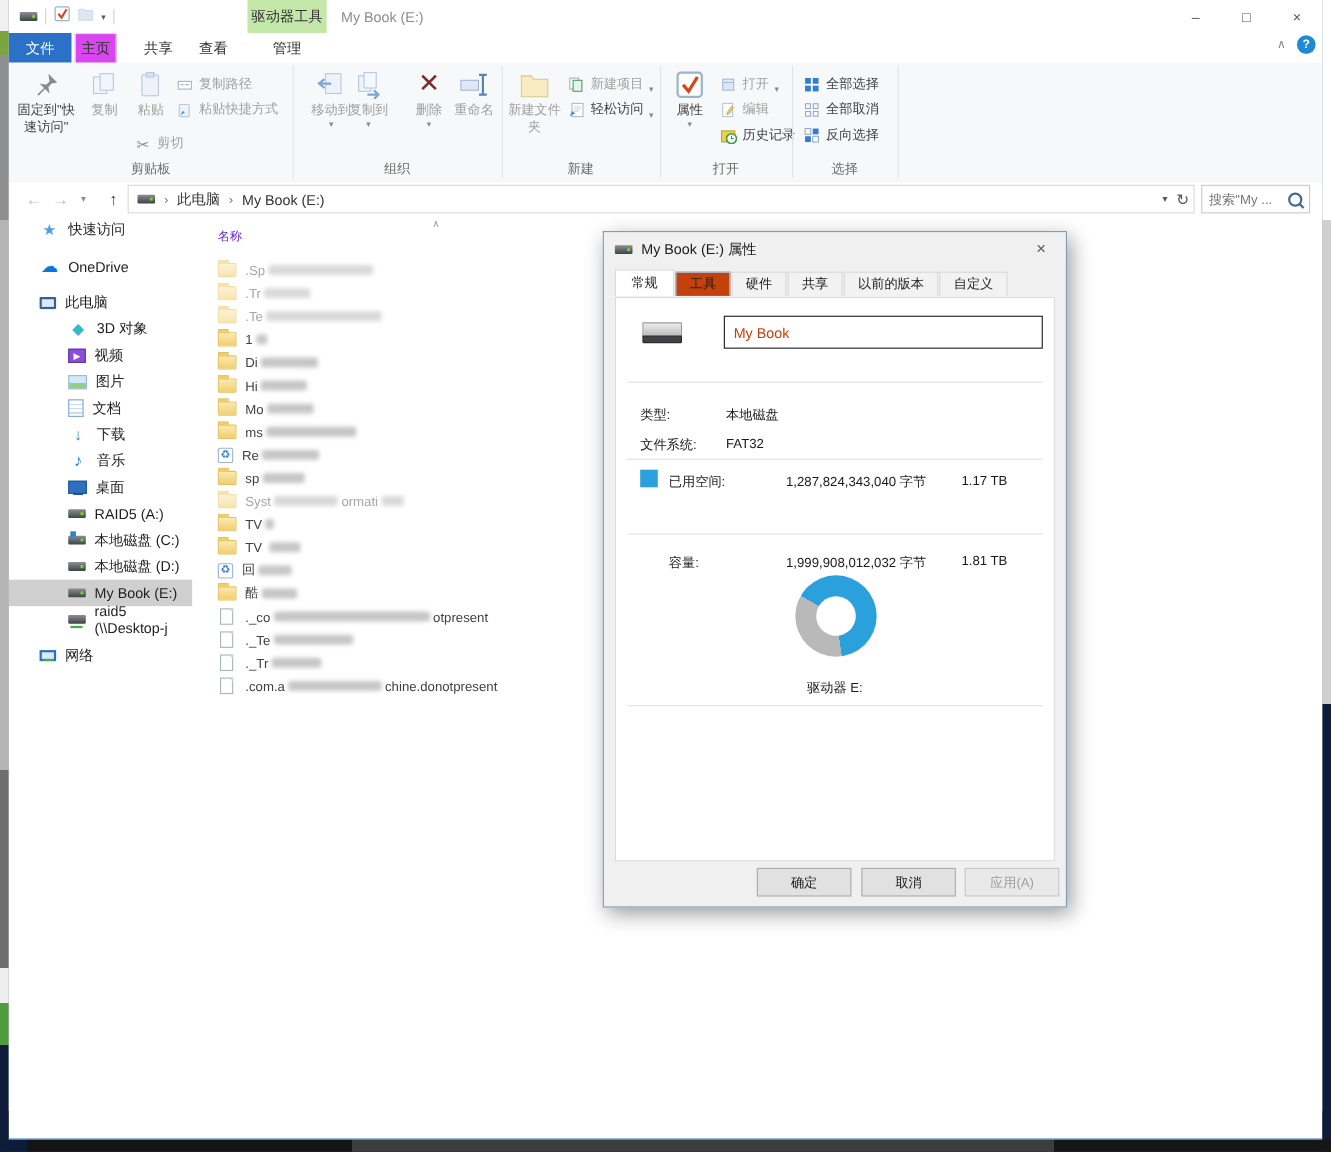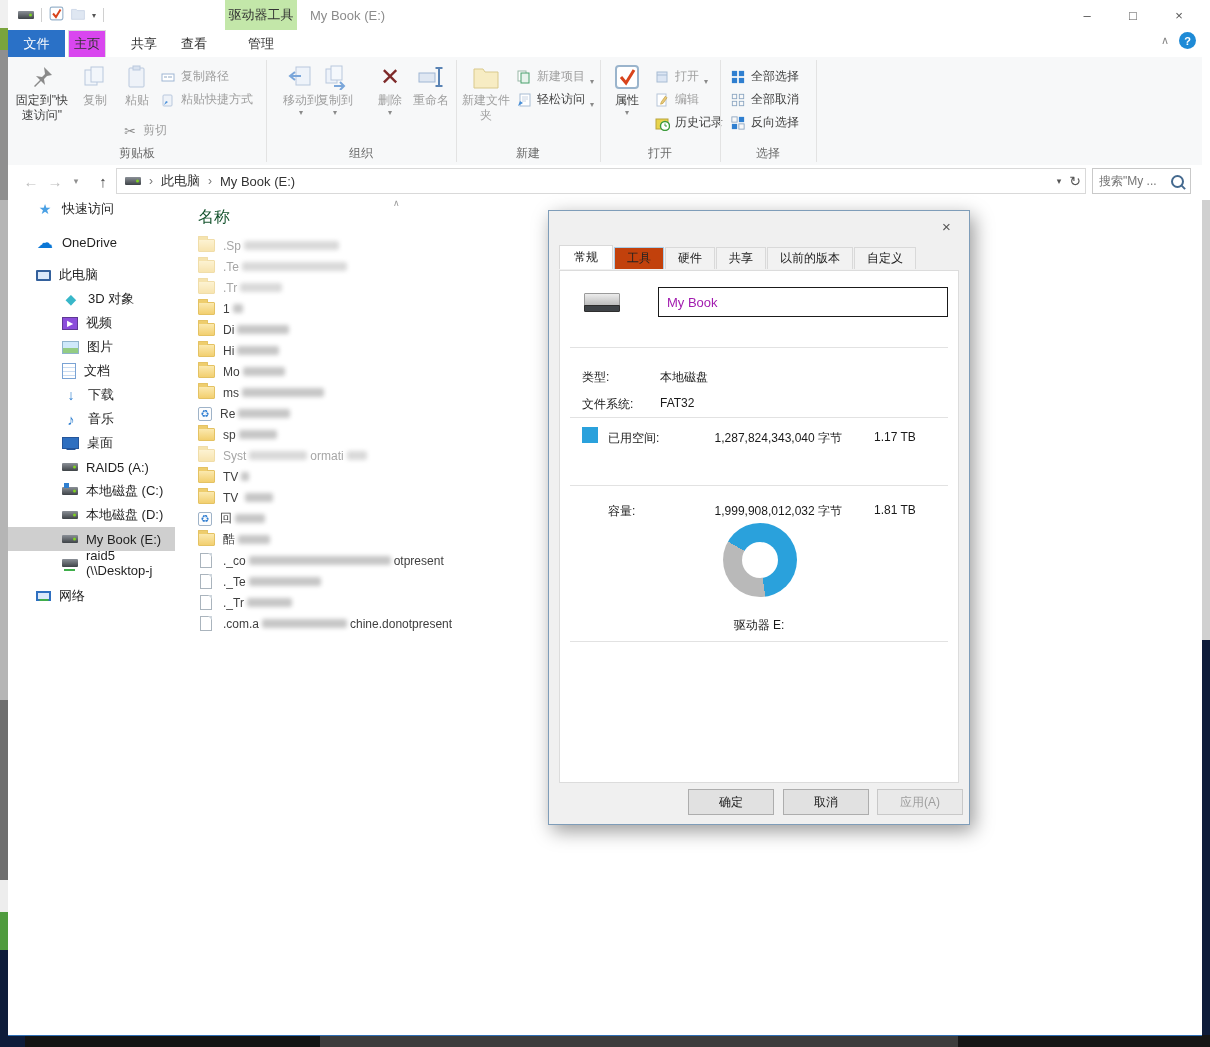--- a/index.html
+++ b/index.html
@@ -87,21 +87,21 @@
   .sic.ic-drive{width:16px;height:8px}
   .ic-drive-c{width:16px;height:8px;background:linear-gradient(#8b9097,#3e4347);border-radius:1px;position:relative}
   .ic-drive-c::before{content:"";position:absolute;left:2px;top:-4px;width:5px;height:5px;background:#2f7fd0}
   .ic-drive-c::after{content:"";position:absolute;right:2px;top:50%;transform:translateY(-50%);width:3px;height:3px;border-radius:50%;background:#7ed321}
   .ic-netdrive{width:16px;height:8px;background:linear-gradient(#8b9097,#3e4347);border-radius:1px;position:relative}
   .ic-netdrive::after{content:"";position:absolute;left:2px;bottom:-4px;width:11px;height:2px;background:#3fae4a}
   .ic-network{width:15px;height:10px;border:2px solid #2e6fc0;background:#dbe9fa;box-sizing:border-box}
   .ic-network::after{content:"";position:absolute;bottom:-2px;left:50%;transform:translateX(-50%);width:9px;height:2px;background:#3fae4a}
   
   #filearea{left:167px;top:197px;width:1027px;height:813px;background:#fff}
-  #col-header{position:absolute;left:23px;top:10px;font-size:16px;color:#14532d}
+  #col-header{position:absolute;left:23px;top:10px;font-size:11px;color:#6d28d9}
   #sort-ind{position:absolute;left:218px;top:1px;font-size:9px;color:#9a9a9a}
   #flist{position:absolute;left:0;top:38px;width:520px}
   .frow{display:flex;align-items:center;height:21px;padding-left:23px;font-size:12px;color:#3f3f3f;white-space:pre}
   .frow.faded{color:#a6a6a6}
   .frow.faded .fic{opacity:.55}
   .frow.faded .fblur{background:#d9d9d9}
   .fic{width:17px;height:13px;margin-right:8px;flex:none;position:relative;box-sizing:border-box}
   .ic-folder{background:linear-gradient(#fbe9af,#f2cf6f);border:1px solid #e4c263;border-radius:1px}
   .ic-folder::before{content:"";position:absolute;top:-4px;left:-1px;width:8px;height:3px;background:#eecd6d;border:1px solid #e4c263;border-bottom:none;border-radius:1px 1px 0 0}
   .ic-recycle{width:14px;height:14px;border:1px solid #9fb3c8;background:#fdfdfd;border-radius:2px;display:flex;align-items:center;justify-content:center}
@@ -123,21 +123,21 @@
   #dlg-close{position:absolute;right:0;top:0;width:45px;height:30px;display:flex;align-items:center;justify-content:center;color:#555;font-size:15px}
   #dlg-tabs{position:absolute;left:10px;top:36px;height:24px;display:flex}
   .dtab{height:22px;padding:0 12px;display:flex;align-items:center;font-size:12px;color:#222;background:#f2f2f2;border:1px solid #d9d9d9;border-bottom:none;margin-right:1px;box-sizing:border-box}
   .dtab.active{background:#fff;height:24px;margin-top:-2px;position:relative;z-index:2;padding:0 14px}
   .dtab.hover{background:#c2410c;border-color:#a8cde8}
   #dlg-page{position:absolute;left:10px;top:59px;width:400px;height:513px;background:#fff;border:1px solid #dcdcdc;box-sizing:border-box}
   .dlg-row{position:absolute;font-size:12px;color:#1a1a1a}
   .dsep{position:absolute;left:10px;width:378px;height:1px;background:#e2e2e2}
   #vol-icon{position:absolute;left:24px;top:22px;width:34px;height:12px;background:linear-gradient(#ececec,#b9b9b9);border:1px solid #9a9a9a;border-radius:1px}
   #vol-icon::after{content:"";position:absolute;left:-1px;bottom:-6px;width:34px;height:5px;background:#3f4347;border:1px solid #2e2e2e;border-radius:0 0 1px 1px}
-  #vol-input{position:absolute;left:98px;top:16px;width:290px;height:30px;border:1px solid #1a1a1a;box-sizing:border-box;font-size:13px;padding:0 8px;font-family:inherit;color:#a21caf;background:#fff}
+  #vol-input{position:absolute;left:98px;top:16px;width:290px;height:30px;border:1px solid #1a1a1a;box-sizing:border-box;font-size:13px;padding:0 8px;font-family:inherit;color:#c2410c;background:#fff}
   .klabel{position:absolute;left:22px}
   .kvalue{position:absolute;left:100px}
   .sq{position:absolute;left:22px;width:16px;height:16px}
   .bytes{position:absolute;left:96px;width:186px;text-align:right}
   .readable{position:absolute;left:314px}
   #donut{position:absolute;left:163px;top:252px;width:74px;height:74px;border-radius:50%}
   #donut::after{content:"";position:absolute;inset:19px;background:#fff;border-radius:50%}
   #drive-caption{position:absolute;left:0;top:346px;width:100%;text-align:center;font-size:12px;color:#1a1a1a}
   #dlg-btns{position:absolute;left:0;bottom:0;width:100%;height:43px}
   .dbtn{position:absolute;top:8px;width:86px;height:26px;background:#e1e1e1;border:1px solid #adadad;display:flex;align-items:center;justify-content:center;font-size:12px;color:#1a1a1a;box-sizing:border-box}
@@ -505,30 +505,30 @@
         <div class="frow faded">
           <span class="fic ic-folder"></span>
           <span>.Sp</span>
           <span class="fblur" style="width: 95px;"></span>
           
           
           
         </div>
         <div class="frow faded">
           <span class="fic ic-folder"></span>
+          <span>.Tr</span>
+          <span class="fblur" style="width: 42px;"></span>
+          
+          
+          
+        </div>
+        <div class="frow faded">
+          <span class="fic ic-folder"></span>
           <span>.Te</span>
           <span class="fblur" style="width: 105px;"></span>
-          
-          
-          
-        </div>
-        <div class="frow faded">
-          <span class="fic ic-folder"></span>
-          <span>.Tr</span>
-          <span class="fblur" style="width: 42px;"></span>
           
           
           
         </div>
         <div class="frow">
           <span class="fic ic-folder"></span>
           <span>1</span>
           <span class="fblur" style="width: 10px;"></span>
           
           
@@ -653,20 +653,24 @@
           <span>chine.d</span>
           
           <span>onotpresent</span>
         </div>
       </div>
 
   </div>
 
 
   <div id="dialog" class="abs">
+    <div id="dlg-titlebar">
+      <span class="ic-drive"></span>
+      <span>My Book (E:) 属性</span>
+    </div>
     <div id="dlg-close">×</div>
     <div id="dlg-tabs">
 
     <div class="dtab active">
           <span>常规</span>
         </div>
         <div class="dtab hover">
           <span>工具</span>
         </div>
         <div class="dtab">

